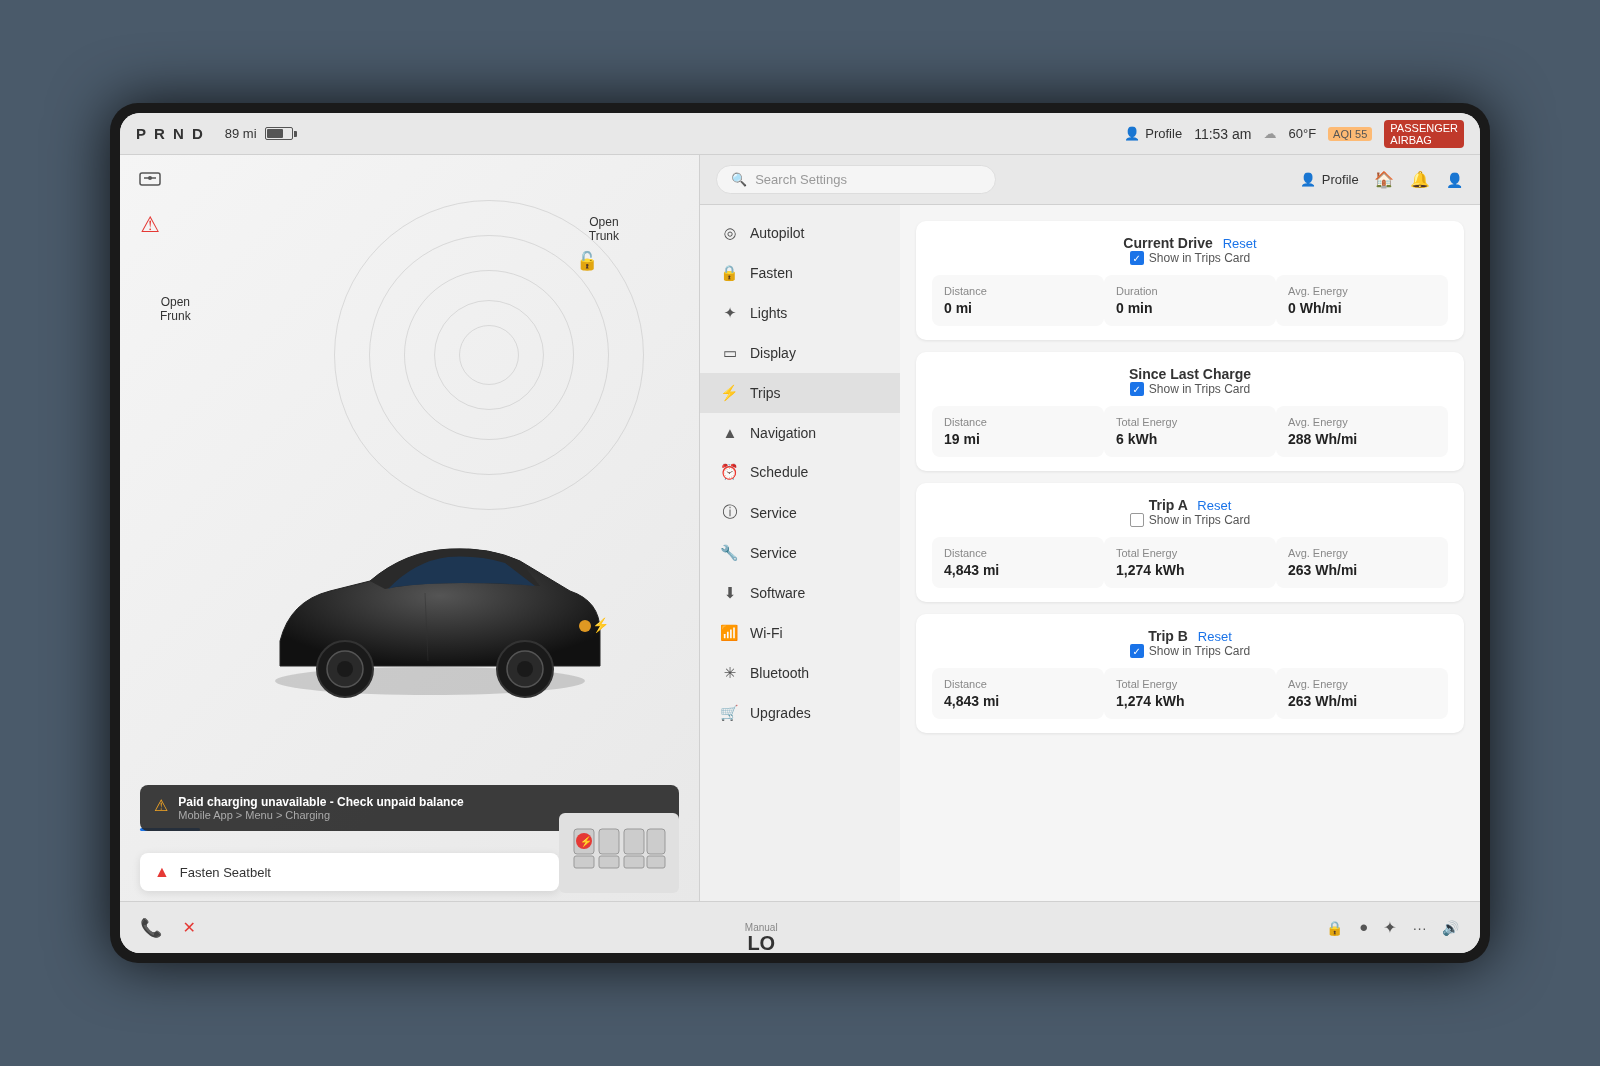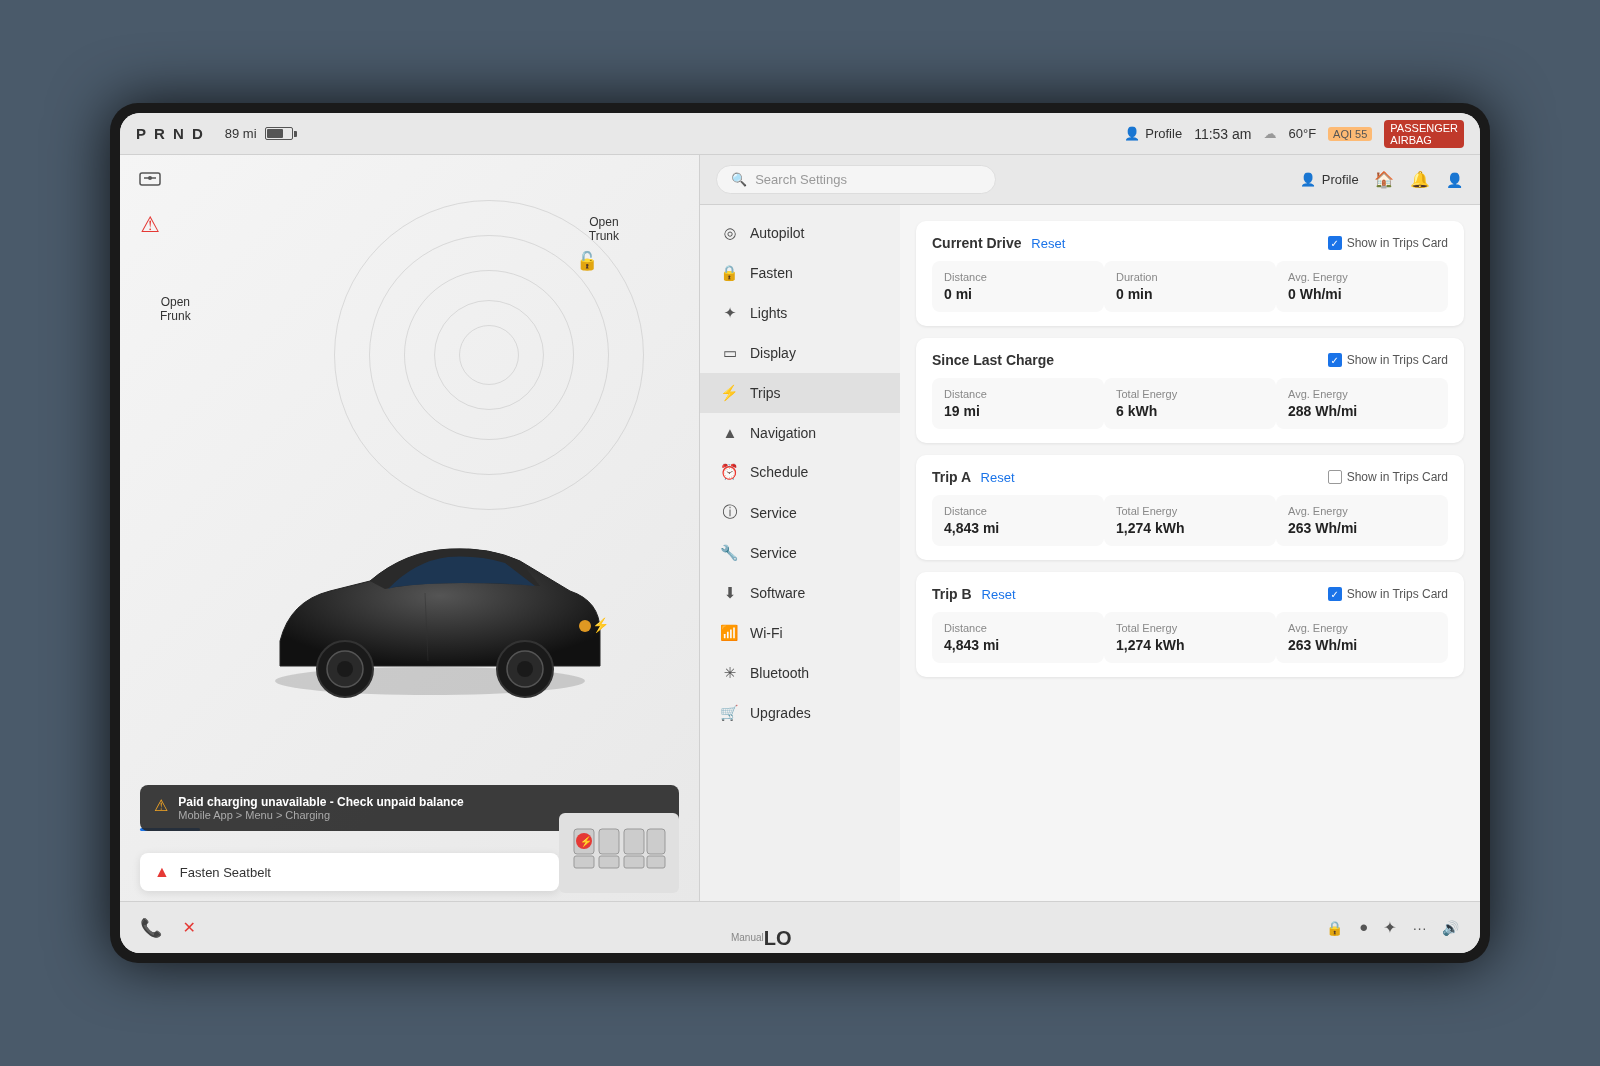--- a/index.html
+++ b/index.html
@@ -360,22 +360,23 @@
     .trips-section {
       background: white;
       border-radius: 10px;
       padding: 14px 16px;
       margin-bottom: 12px;
       box-shadow: 0 1px 3px rgba(0,0,0,0.08);
     }
     .section-header {
       display: flex;
       align-items: center;
-      justify-content: space-between;
+      justify-content: flex-start;
       margin-bottom: 10px;
+      flex-direction: column;
     }
     .section-title {
       font-size: 14px;
       font-weight: 600;
       color: #333;
     }
     .section-title span.reset-link {
       color: #1a73e8;
       font-weight: 400;
       margin-left: 6px;
@@ -455,21 +456,21 @@
     }
     .taskbar-icon {
       font-size: 18px;
       color: #555;
       cursor: pointer;
     }
     .taskbar-icon.green { color: #4caf50; }
     .taskbar-icon.red { color: #e53935; }
     .manual-lo {
       display: flex;
-      flex-direction: row;
+      flex-direction: column;
       align-items: center;
       font-size: 10px;
       color: #888;
       margin-top: 20px;
     }
     .lo-text {
       font-size: 20px;
       font-weight: 600;
       color: #333;
       line-height: 1;

